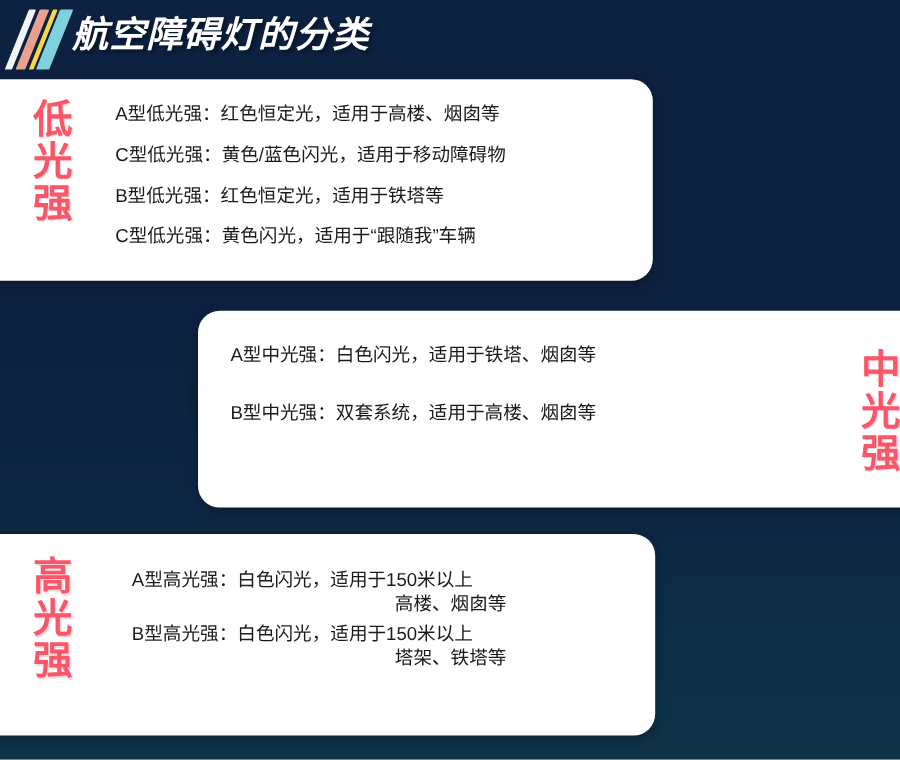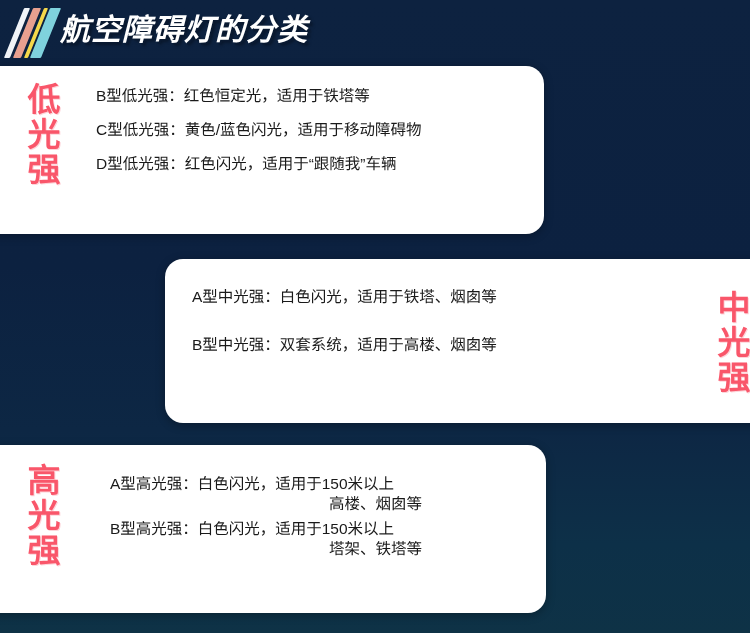--- a/index.html
+++ b/index.html
@@ -178,23 +178,24 @@
     <div class="title">航空障碍灯的分类</div>
   </div>
 
   <div class="card low">
     <div class="side-label in-card">
       <span>低</span>
       <span>光</span>
       <span>强</span>
     </div>
     <div class="lines">
+      <div class="row">A型低光强：红色恒定光，适用于高楼、烟囱等</div>
+      <div class="row">C型低光强：黄色/蓝色闪光，适用于移动障碍物</div>
       <div class="row">B型低光强：红色恒定光，适用于铁塔等</div>
-      <div class="row">C型低光强：黄色/蓝色闪光，适用于移动障碍物</div>
-      <div class="row">D型低光强：红色闪光，适用于“跟随我”车辆</div>
+      <div class="row">C型低光强：黄色闪光，适用于“跟随我”车辆</div>
     </div>
   </div>
 
   <div class="card mid">
     <div class="side-label">
       <span>中</span>
       <span>光</span>
       <span>强</span>
     </div>
     <div class="lines">

